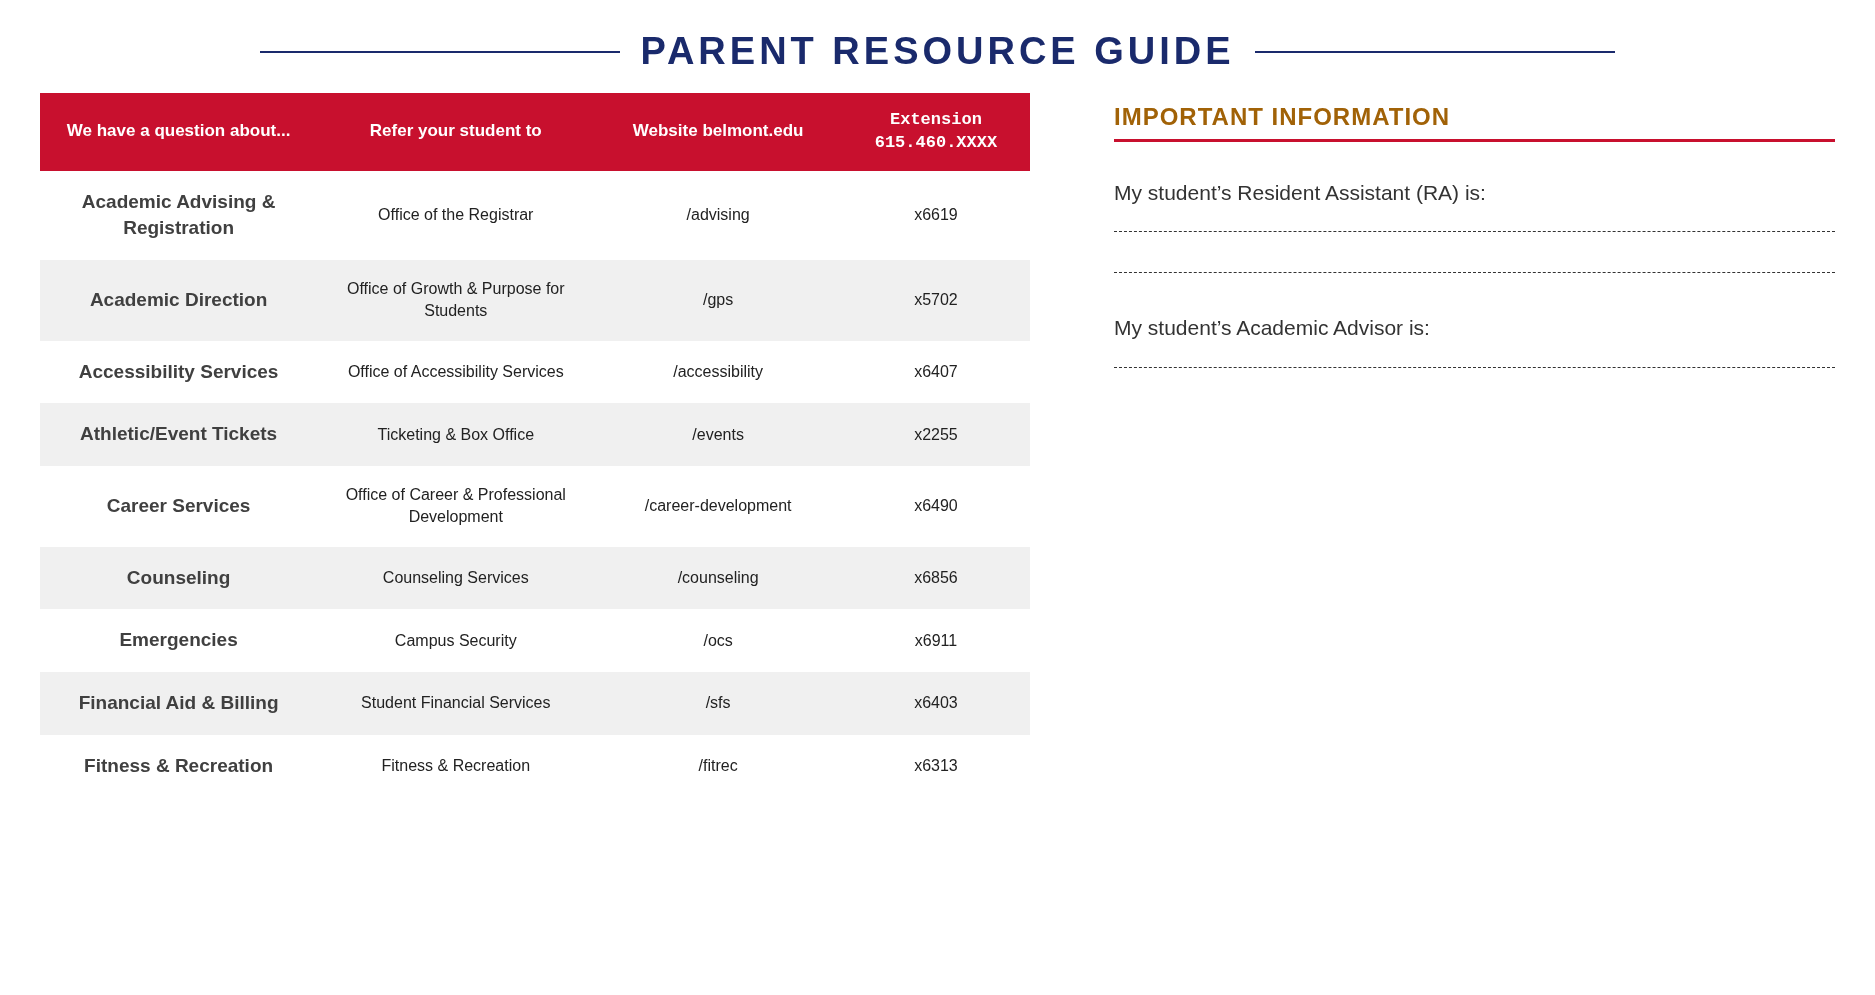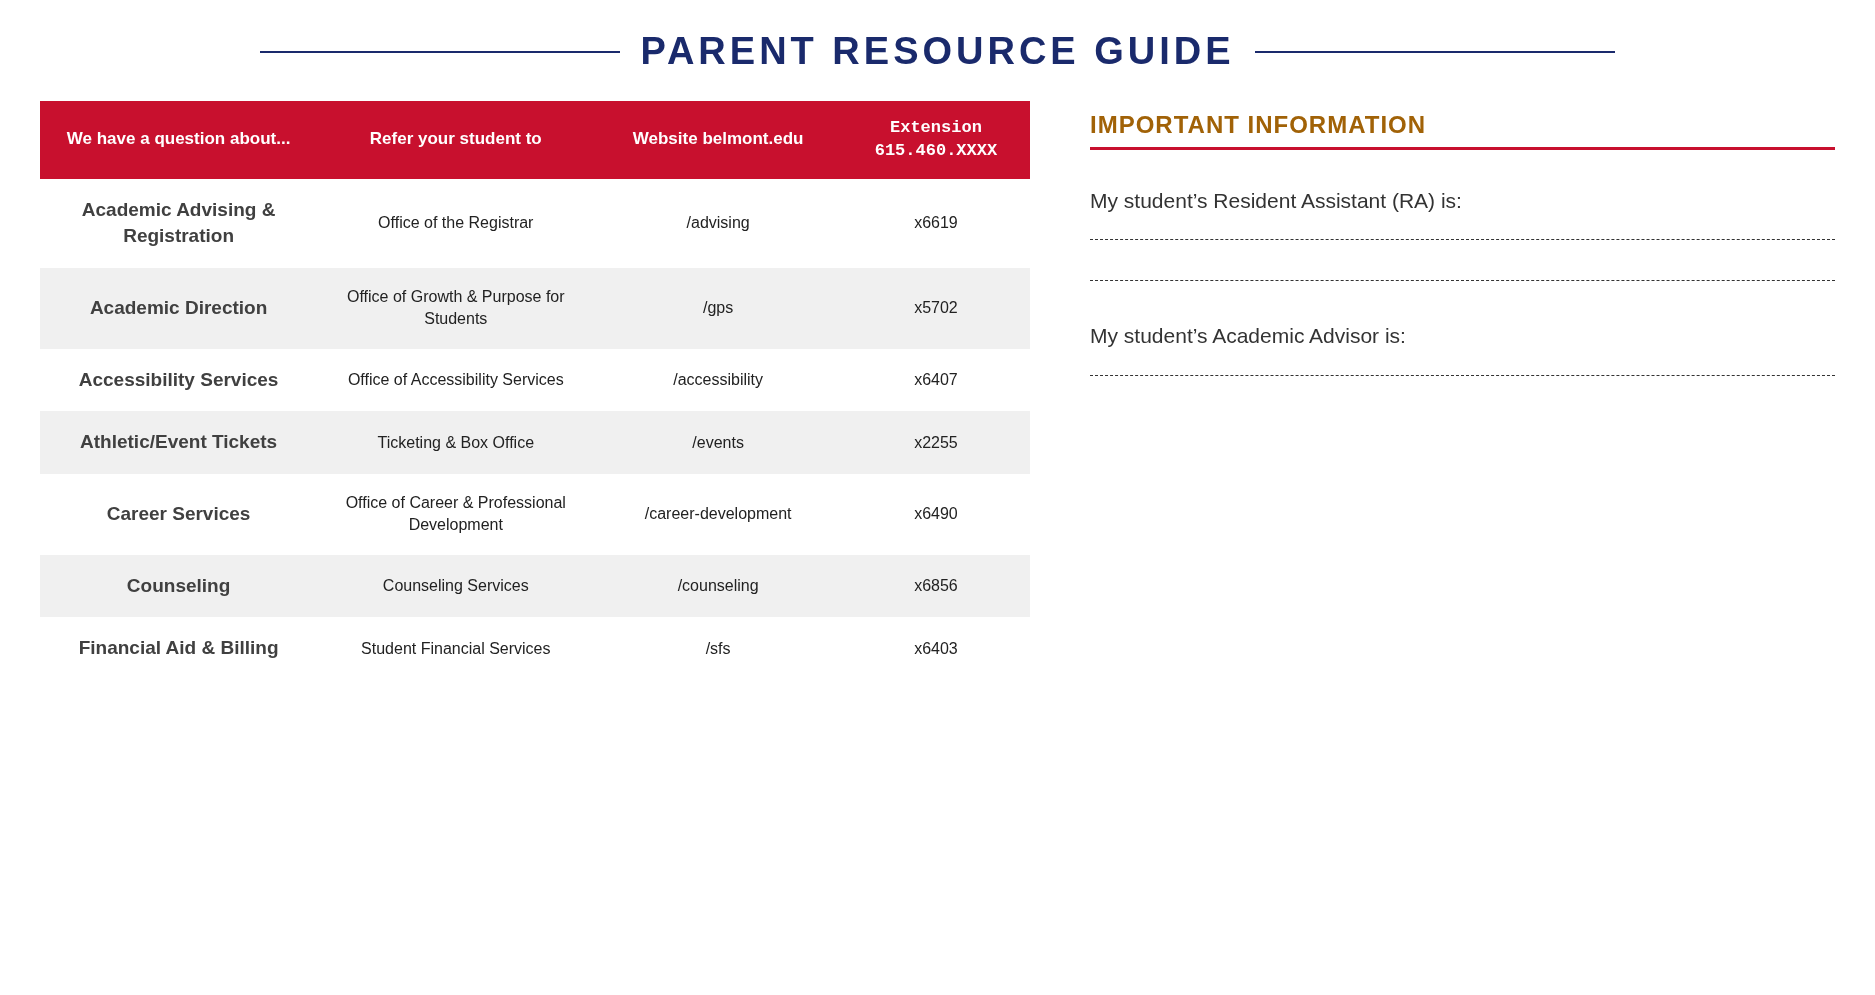--- a/index.html
+++ b/index.html
@@ -11,41 +11,41 @@
       width: 1875px;
       min-height: 995px;
     }
 
     
     .page-title-container {
       display: flex;
       align-items: center;
       justify-content: center;
       gap: 20px;
-      margin-bottom: 28px;
+      margin-bottom: 20px;
     }
     .title-line {
       flex: 1;
       height: 2px;
       background: #1a2a6c;
       max-width: 360px;
     }
     .page-title {
       font-size: 38px;
       font-weight: 900;
       color: #1a2a6c;
       letter-spacing: 4px;
       text-transform: uppercase;
       white-space: nowrap;
     }
 
     
     .main-layout {
       display: flex;
-      gap: 40px;
+      gap: 64px;
       align-items: flex-start;
     }
 
     
     .table-section {
       flex: 0 0 auto;
       width: 990px;
     }
 
     
@@ -187,24 +187,36 @@
             <td>/career-development</td>
             <td>x6490</td>
           </tr>
           <tr>
             <td>Counseling</td>
             <td>Counseling Services</td>
             <td>/counseling</td>
             <td>x6856</td>
           </tr>
           <tr>
+            <td>Emergencies</td>
+            <td>Campus Security</td>
+            <td>/ocs</td>
+            <td>x6911</td>
+          </tr>
+          <tr>
             <td>Financial Aid &amp; Billing</td>
             <td>Student Financial Services</td>
             <td>/sfs</td>
             <td>x6403</td>
+          </tr>
+          <tr>
+            <td>Fitness &amp; Recreation</td>
+            <td>Fitness &amp; Recreation</td>
+            <td>/fitrec</td>
+            <td>x6313</td>
           </tr>
         </tbody>
     </table>
   </div>
 
   <div class="sidebar-section">
     <h2 class="important-title">IMPORTANT INFORMATION</h2>
     <div class="important-divider"></div>
 
     <div id="sidebar-items">

